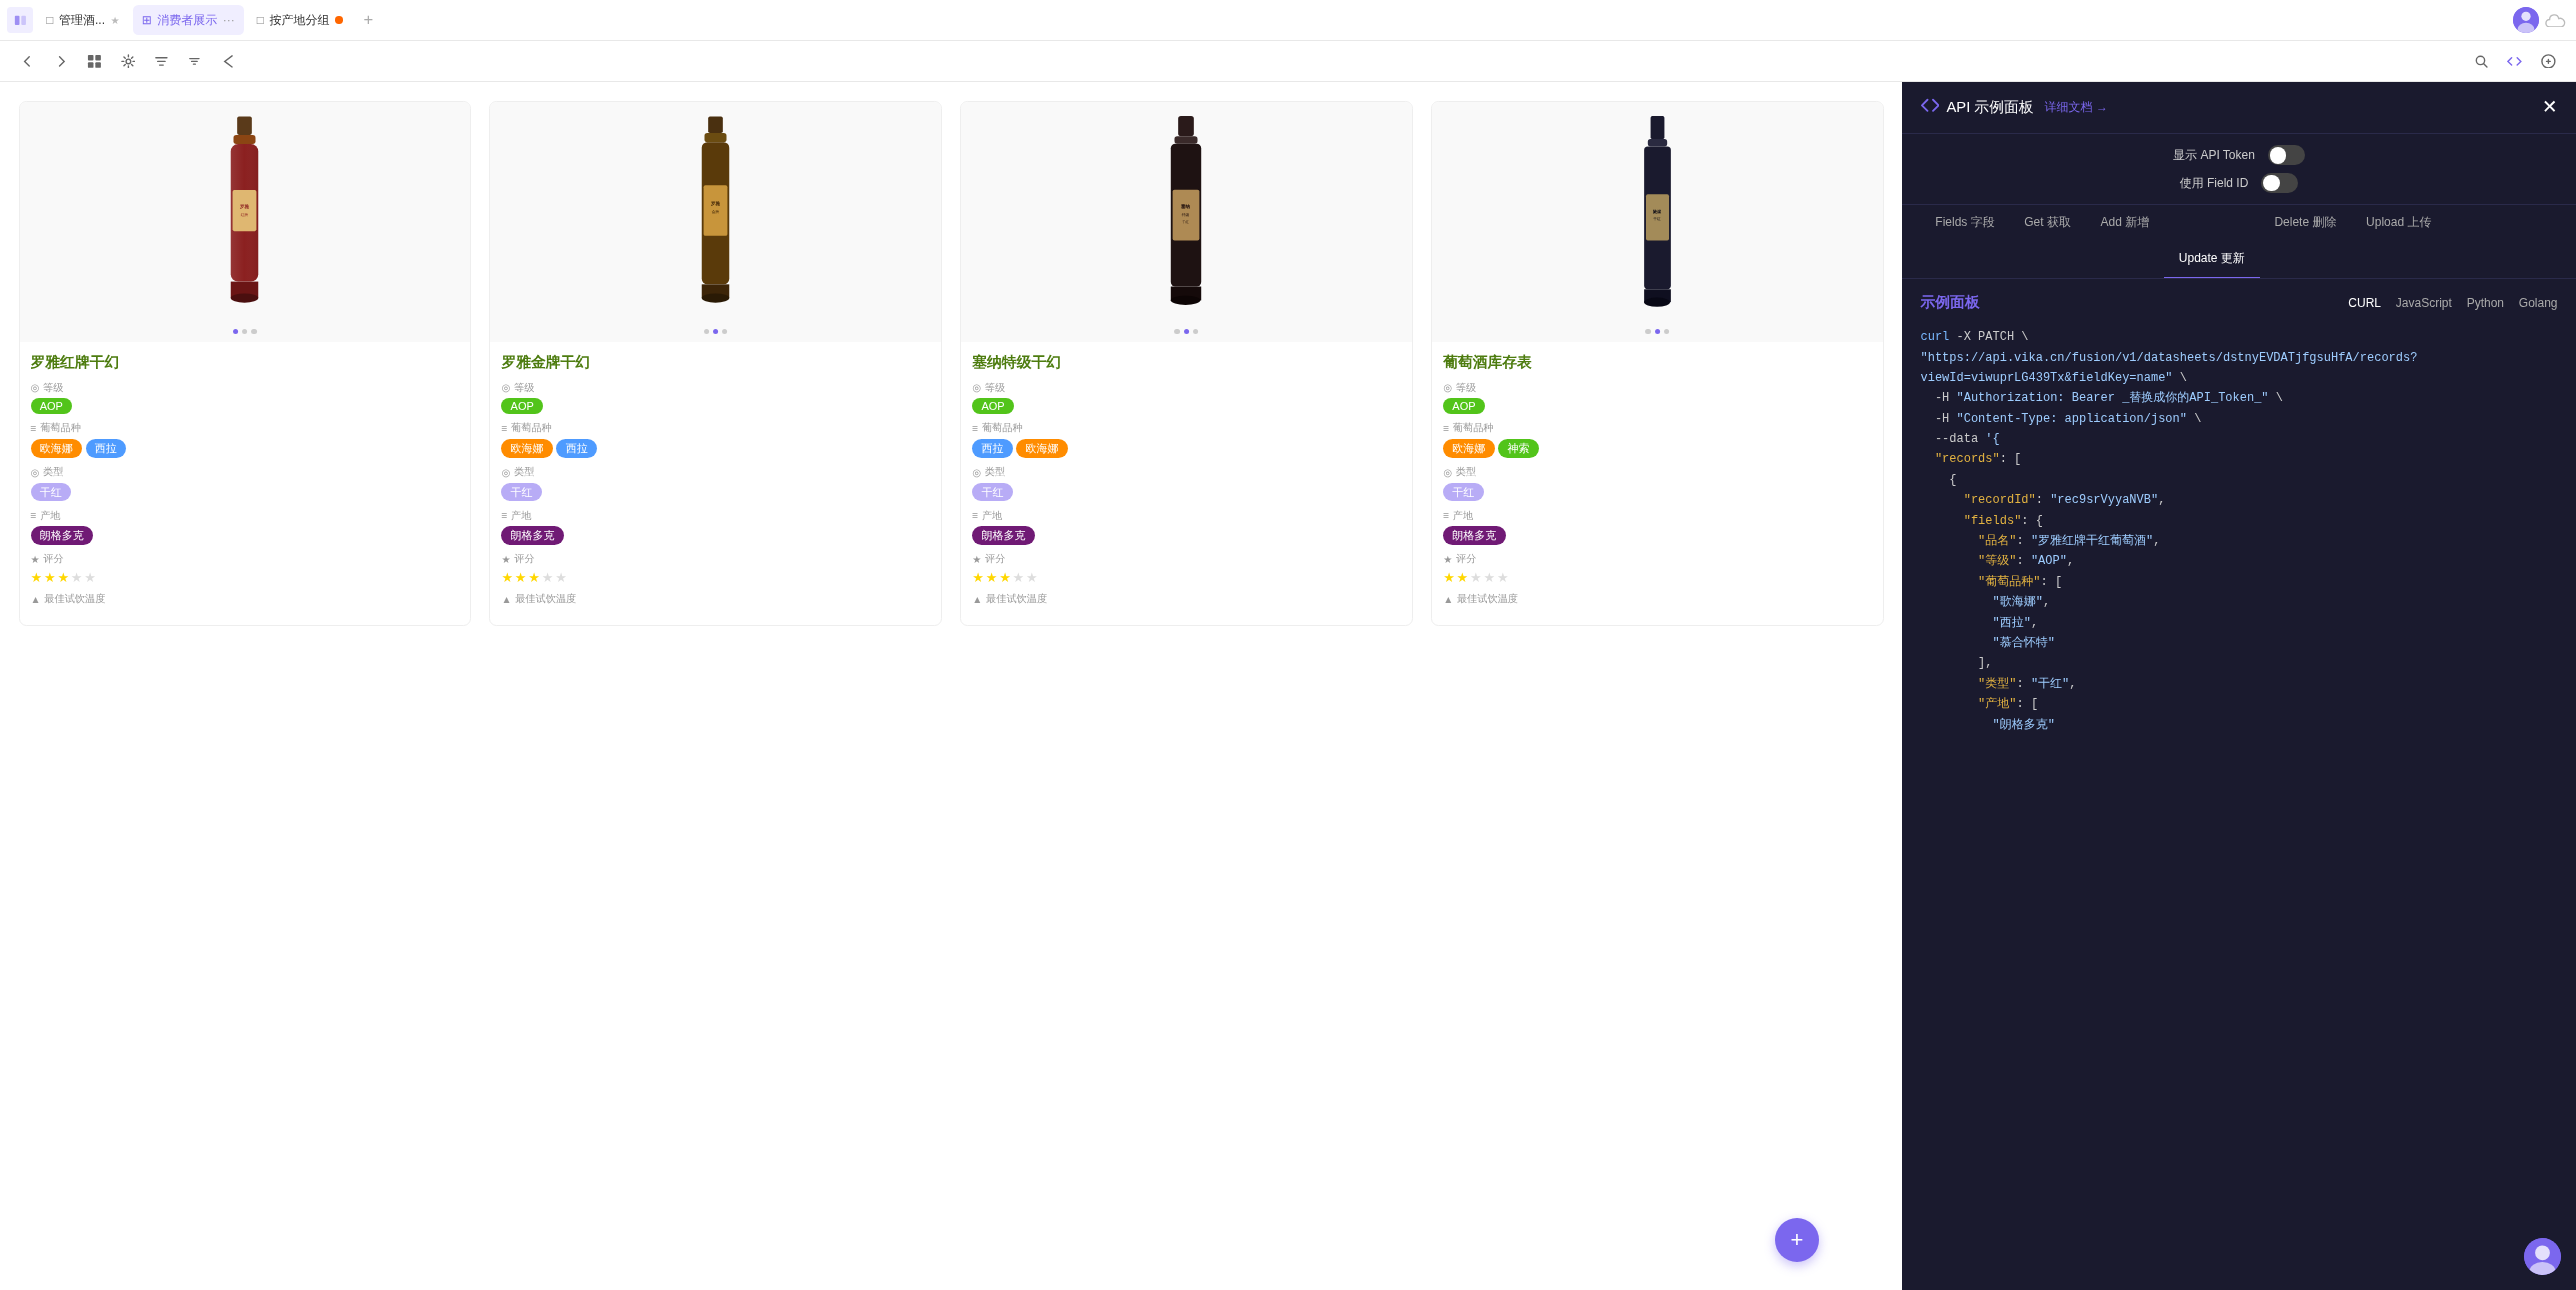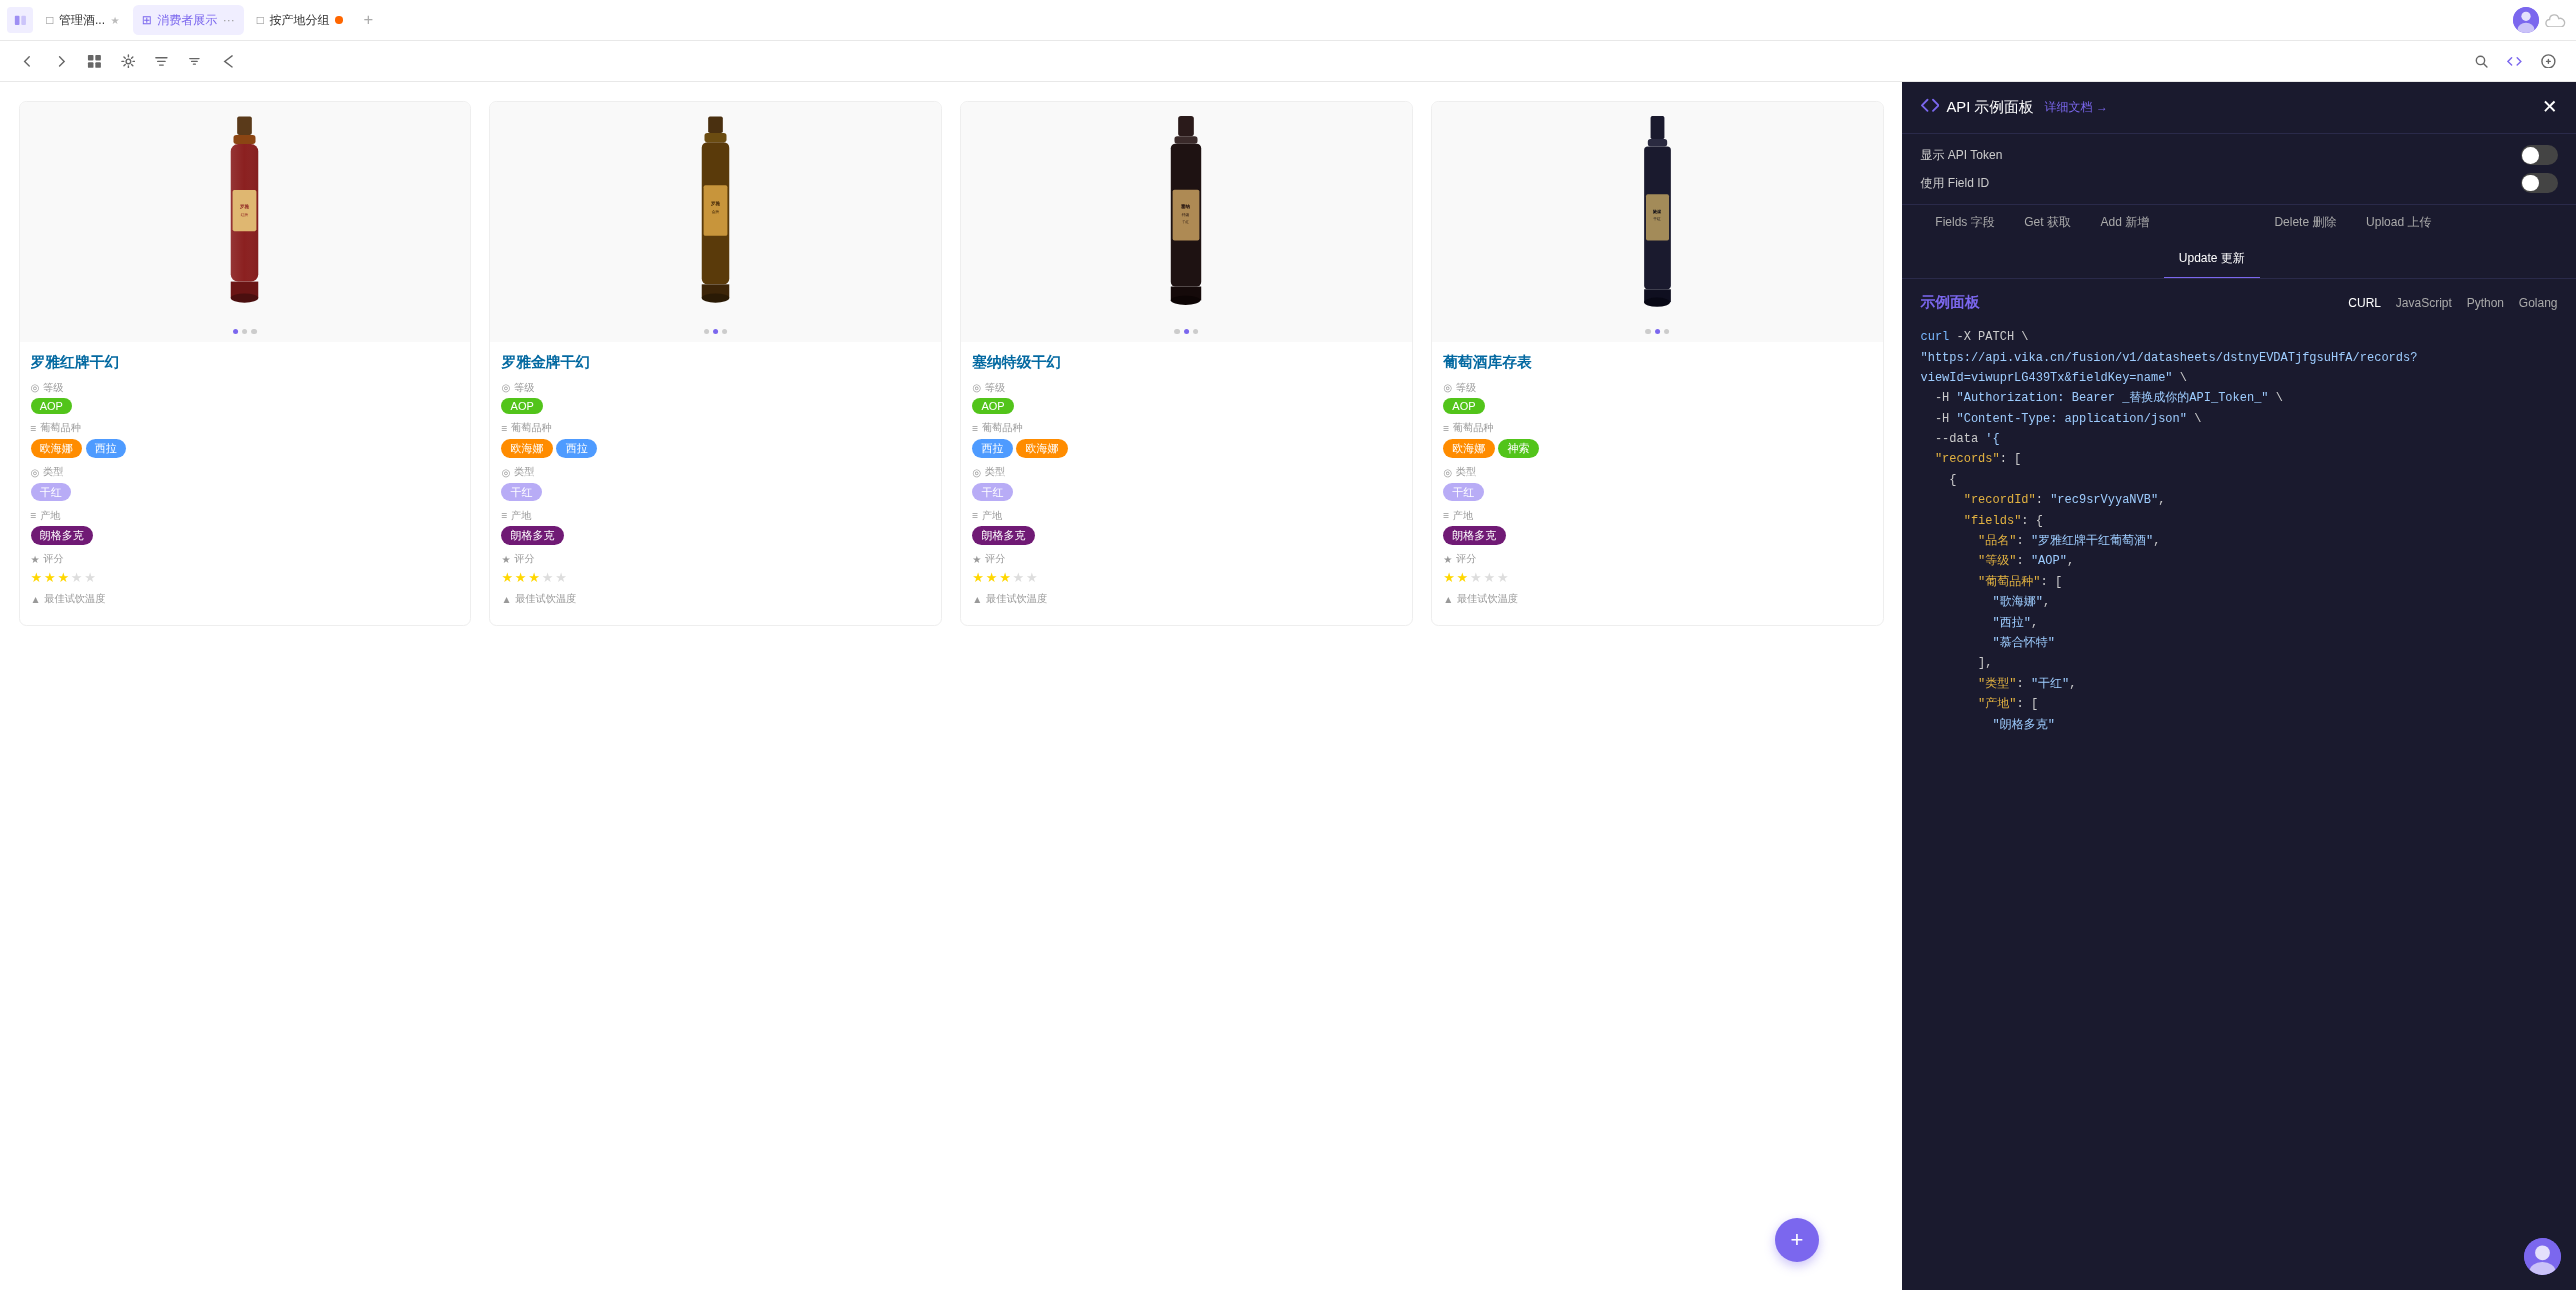--- a/index.html
+++ b/index.html
@@ -30,21 +30,21 @@
     
     .gallery-area { flex: 1; overflow-y: auto; padding: 18.5px; background: #fff; display: grid; grid-template-columns: repeat(4, 1fr); gap: 18.5px; align-content: start; }
 
     
     .wine-card { background: #fff; border: 0.9px solid #eee; border-radius: 7.4px; overflow: hidden; cursor: pointer; }
     .wine-card-image { height: 240px; display: flex; align-items: center; justify-content: center; background: #f9f9f9; position: relative; }
     .wine-dots { position: absolute; bottom: 7.4px; left: 50%; transform: translateX(-50%); display: flex; gap: 3.7px; }
     .wine-dot { width: 5.5px; height: 5.5px; border-radius: 50%; background: #ccc; }
     .wine-dot.active { background: #7b67ee; }
     .wine-card-info { padding: 11px; }
-    .wine-name { font-size: 14.8px; font-weight: 600; color: #0369a1; margin-bottom: 9.2px; white-space: nowrap; overflow: hidden; text-overflow: ellipsis; }
+    .wine-name { font-size: 14.8px; font-weight: 600; color: #4d7c0f; margin-bottom: 9.2px; white-space: nowrap; overflow: hidden; text-overflow: ellipsis; }
     .wine-field { margin-bottom: 7.4px; }
     .wine-field-label { display: flex; align-items: center; gap: 3.7px; font-size: 10.2px; color: #999; margin-bottom: 3.7px; }
     .wine-tags { display: flex; flex-wrap: wrap; gap: 3.7px; }
     .tag { display: inline-flex; align-items: center; padding: 1.8px 9.2px; border-radius: 18.5px; font-size: 11px; font-weight: 500; }
     .tag-green { background: #52c41a; color: #fff; }
     .tag-orange { background: #ff8c00; color: #fff; }
     .tag-purple { background: #701a75; color: #fff; }
     .tag-blue { background: #4e9bff; color: #fff; }
     .tag-light-purple { background: #b8acf6; color: #fff; }
     .stars { display: flex; gap: 1.8px; }
@@ -57,21 +57,21 @@
     
     .api-panel { width: 674px; background: #1a1a2e; display: flex; flex-direction: column; flex-shrink: 0; position: relative; }
     .api-panel-header { display: flex; align-items: center; padding: 14.8px 18.5px; border-bottom: 0.9px solid #2a2a4a; }
     .api-panel-title { display: flex; align-items: center; gap: 7.4px; color: #fff; font-size: 14.8px; font-weight: 500; justify-content: center; }
     .api-panel-docs { display: flex; align-items: center; gap: 3.7px; color: #7b67ee; font-size: 12px; margin-left: 11px; cursor: pointer; }
     .api-panel-spacer { flex: 1; }
     .api-close-btn { color: #fff; font-size: 18.5px; cursor: pointer; line-height: 1; }
     
     
     .api-settings { padding: 11px 18.5px; border-bottom: 0.9px solid #2a2a4a; }
-    .api-setting-row { display: flex; align-items: center; justify-content: space-between; gap: 13px; margin-bottom: 7.4px; }
+    .api-setting-row { display: flex; align-items: center; justify-content: center; gap: 13px; margin-bottom: 7.4px; }
     .api-setting-row:last-child { margin-bottom: 0; }
     .api-setting-label { color: #ccc; font-size: 12px; }
     .toggle { width: 37px; height: 20.3px; background: #444; border-radius: 10.2px; position: relative; cursor: pointer; }
     .toggle-knob { width: 16.6px; height: 16.6px; background: #fff; border-radius: 50%; position: absolute; top: 1.8px; left: 1.8px; transition: left 0.2s; }
 
     
     .api-subtitle { padding: 9.2px 18.5px; color: #ccc; font-size: 13px; border-bottom: 0.9px solid #2a2a4a; }
 
     
     .api-tabs { display: flex; border-bottom: 0.9px solid #2a2a4a; padding: 0 18.5px; }

